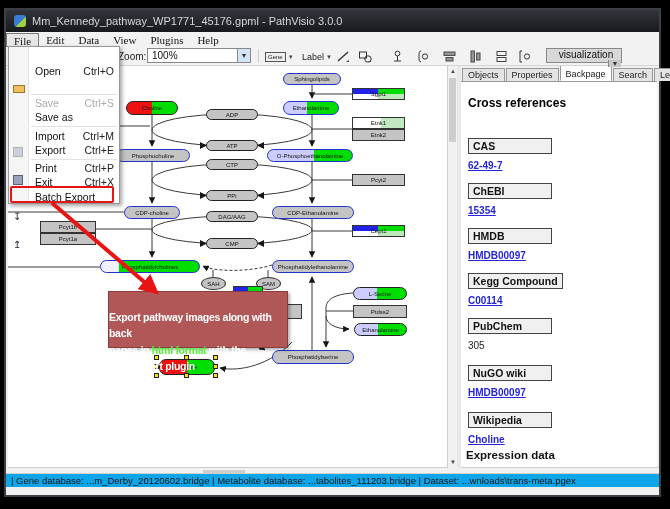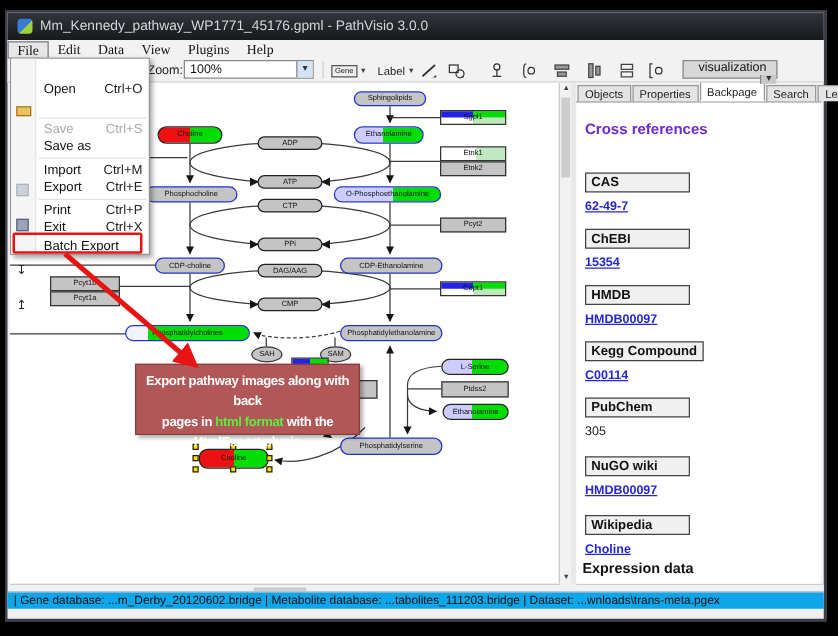--- a/index.html
+++ b/index.html
@@ -52,21 +52,21 @@
     border-top:1px solid #cfcfcf; z-index:25; display:flex; align-items:center; }
   #statusbar span { font-size:9.5px; color:#111; margin-left:5px; white-space:nowrap; }
 
   
   #panel { left:461px; top:66px; width:196px; height:401px; background:#fff; z-index:20; }
   #tabstrip { position:absolute; left:0; top:0; width:196px; height:16px;
     background:#efefef; border-bottom:1px solid #999; display:flex; align-items:flex-end; }
   .tab { font-size:9px; color:#222; border:1px solid #999; border-bottom:none;
     background:#e4e4e4; padding:1px 5px; height:13px; line-height:11px; margin-left:1px; white-space:nowrap;}
   .tab.active { background:#fff; height:16px; line-height:14px; border-bottom:1px solid #fff; }
-  .bp-heading { position:absolute; left:7px; font-size:12px; font-weight:bold; color:#6d28d9; }
+  .bp-heading { position:absolute; left:7px; font-size:12px; font-weight:bold; color:#000000; }
   .bp-sec { position:absolute; left:7px; width:180px; }
   .bp-header { display:inline-block; min-width:84px; border:1px solid #444; background:#f0f0f0;
     font-size:10.5px; font-weight:bold; color:#111; padding:1px 4px; white-space:nowrap; }
   .bp-value { margin-top:6px; font-size:10px; font-weight:bold; color:#2525d8;
     text-decoration:underline; }
   .bp-value.plain { color:#222; font-weight:normal; text-decoration:none; }
   .bp-footer { position:absolute; left:5px; font-size:11.5px; font-weight:bold; color:#111; }
 
   
   #filemenu { left:8px; top:46px; width:112px; height:158px; background:#fff;
@@ -94,22 +94,22 @@
   .pill { border:1px solid #222; border-radius:7px; background:#c4c4c4; }
   .pill.bb { border-color:#2233cc; }
   .gbox { border:1px solid #333; background:#c4c4c4; }
   .enode { border:1px solid #333; border-radius:50%; background:#c4c4c4; }
   .handle { position:absolute; width:5px; height:5px; background:#ffe000;
     border:1px solid #222; z-index:12; }
 
   
   #callout { left:108px; top:291px; width:180px; height:57px; background:#b25757;
     border:1px solid #8a3d3d; box-shadow:2px 2px 3px rgba(0,0,0,.3); z-index:55;
-    text-align:center; font-weight:bold; font-size:10.5px; letter-spacing:-0.3px;
-    color:#fff; line-height:1.55; padding-top:5px; }
+    text-align:left; font-weight:bold; font-size:10.5px; letter-spacing:-0.3px;
+    color:#fff; line-height:1.55; padding-top:17px; }
   #callout .grn { color:#58ef3a; }
   #redbox { left:10px; top:186px; width:104px; height:17px; border:2px solid #e81414;
     border-radius:2px; z-index:60; }
   svg.layer { position:absolute; left:0; top:0; width:670px; height:509px;
     pointer-events:none; }
   #edges { z-index:6; }
   #annot { z-index:60; }
 </style>
 </head>
 <body>

